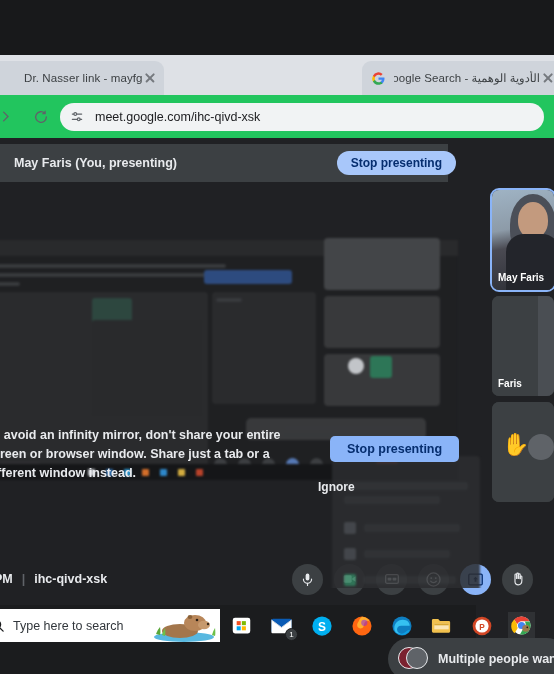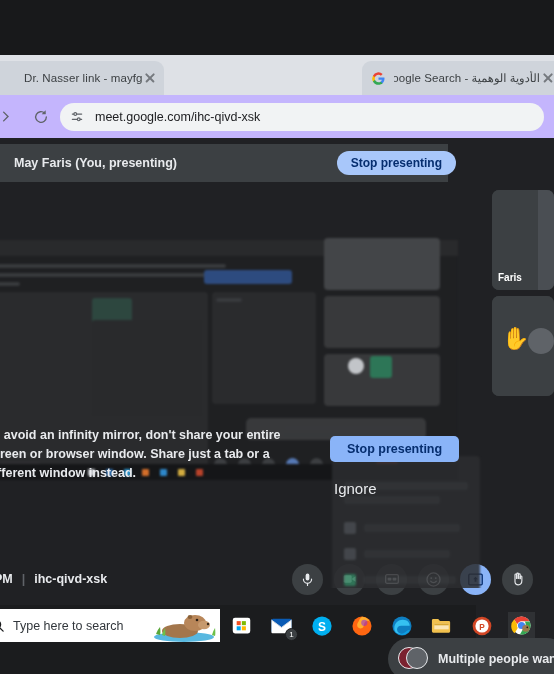--- a/index.html
+++ b/index.html
@@ -35,21 +35,21 @@
   .tab-title.rtl { direction: rtl; text-align: right; }
   .tab-rec { width: 12px; height: 12px; flex:0 0 12px; border-radius: 50%; border: 2px solid #d93025; margin-right: 8px; position: relative; }
   .tab-rec::after { content:""; position:absolute; left:2px; top:2px; width:4px; height:4px; border-radius:50%; background:#d93025; }
   .tab-close { width: 16px; height: 16px; flex:0 0 16px; position: relative; opacity:.8; }
   .tab-close::before, .tab-close::after {
     content:""; position:absolute; left:2px; top:7px; width:12px; height:1.6px; background:#5f6368; border-radius:1px;
   }
   .tab-close::before { transform: rotate(45deg); }
   .tab-close::after { transform: rotate(-45deg); }
 
-  .toolbar { position: relative; height: 43px; background: #c4b5fd; display: flex; align-items: center; padding: 0 10px; }
+  .toolbar { position: relative; height: 43px; background: #22c55e; display: flex; align-items: center; padding: 0 10px; }
   .nav-btn { width: 26px; height: 26px; flex: 0 0 26px; display:flex; align-items:center; justify-content:center; color:#5f6368; }
   .omnibox {
     flex: 1 1 auto; height: 28px; background: #f1f3f4; border-radius: 14px;
     display: flex; align-items: center; padding: 0 10px; margin-left: 6px;
     font-size: 12.5px; color: #202124;
   }
   .omni-icon { width: 16px; flex:0 0 16px; margin-right: 9px; color:#5f6368; display:flex; align-items:center; }
 
   
   .meet { position: absolute; left: 0; top: 138px; width: 554px; height: 467px; background: #202124; }
@@ -88,22 +88,22 @@
     color: #e8eaed; font-size: 12.5px; line-height: 19px; font-weight: bold;
     z-index: 5;
   }
   .btn-stop {
     position: absolute; left: 330px; top: 248px; z-index: 6;
     background: #8ab4f8; color: #062e6f;
     border-radius: 5px; height: 26px; padding: 0 17px;
     display:flex; align-items:center; font-size: 12.5px; font-weight: bold;
   }
   .btn-ignore {
-    position: absolute; left: 334px; top: 292px; z-index: 6;
-    color: #e8eaed; font-size: 15px; font-weight: normal;
+    position: absolute; left: 318px; top: 292px; z-index: 6;
+    color: #e8eaed; font-size: 12px; font-weight: bold;
   }
   .dialog-sheet {
     position:absolute; left: 332px; top: 268px; width: 148px; height: 200px;
     background: #2c2d30; border-radius: 4px; z-index: 4; filter: blur(1px); opacity:.85;
   }
   .sheet-row { position:absolute; left:12px; width:124px; height:8px; background:#3a3c3f; border-radius:2px; opacity:.6; }
   .sheet-ico { position:absolute; left:12px; width:12px; height:12px; border-radius:2px; background:#4a4d52; }
   .sheet-ico.g { background:#2e7d5b; }
 
   
@@ -286,20 +286,28 @@
 
       </div>
 
       <div class="dialog-text">To avoid an infinity mirror, don't share your entire screen or browser window. Share just a tab or a different window instead.</div>
       <div class="btn-stop">Stop presenting</div>
       <div class="btn-ignore">Ignore</div>
     </div>
 
     <div class="filmstrip">
 
+      <div class="tile speaking">
+        <div class="avatar-photo">
+          <div class="hijab"></div>
+          <div class="face"></div>
+          <div class="hijab2"></div>
+        </div>
+        <span class="tile-name">May Faris</span>
+      </div>
 
       <div class="tile">
         <div class="tile-blank">
             <div class="stripe"></div>
           </div>
         <span class="tile-name">Faris</span>
       </div>
 
       <div class="tile">
         <div class="tile-blank"></div>

